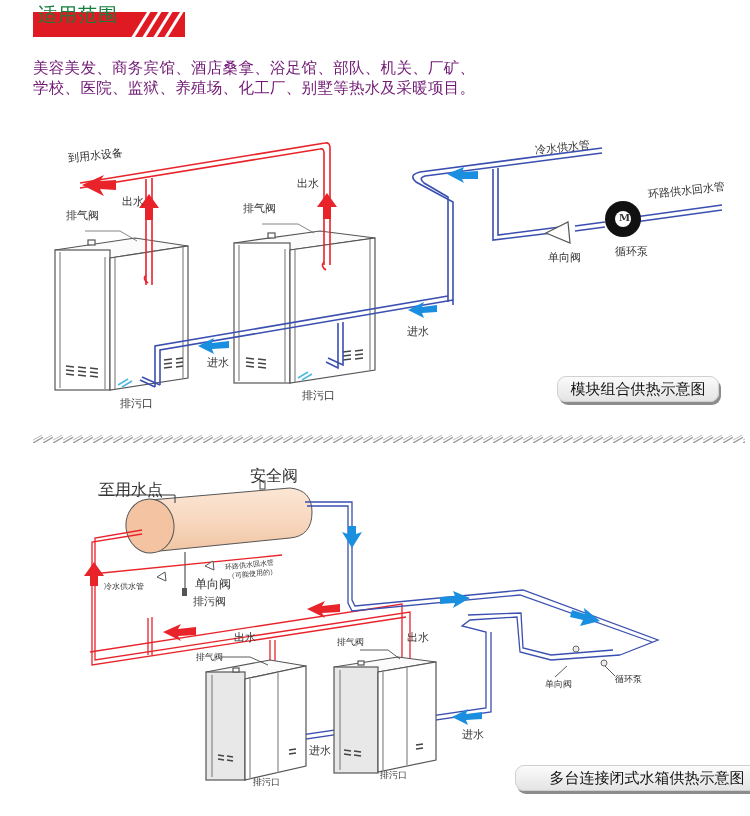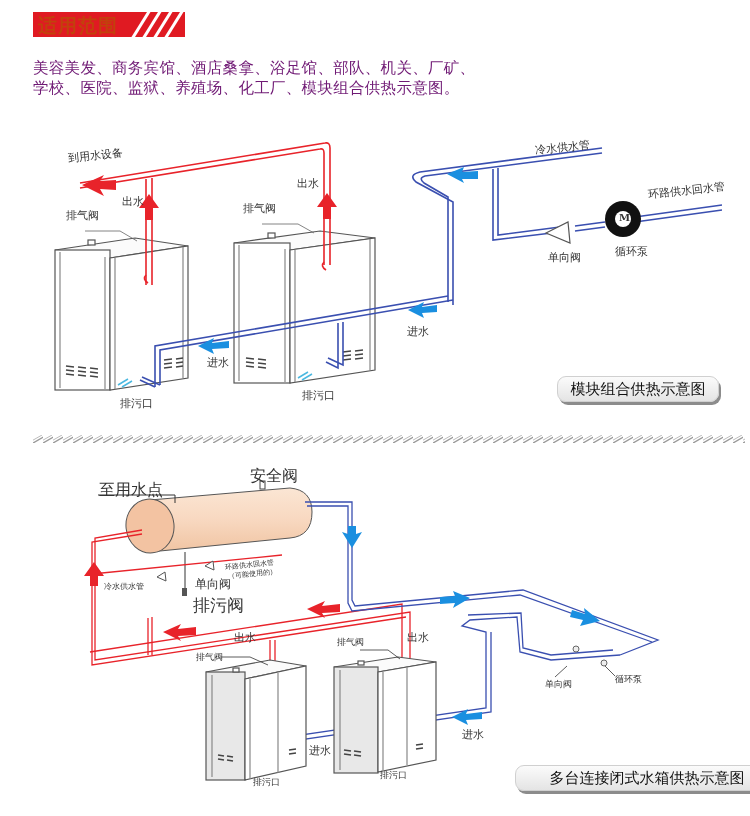--- a/index.html
+++ b/index.html
@@ -1,20 +1,20 @@
 <!DOCTYPE html>
 <html><head>
   <meta charset="utf-8">
   <style>
     html, body { margin: 0; padding: 0; background: #ffffff; }
     body { width: 750px; height: 816px; position: relative; overflow: hidden;
            font-family: "DejaVu Sans", "Liberation Sans", sans-serif; color: #222; }
     .abs { position: absolute; }
     .hdr { left: 33px; top: 12px; width: 152px; height: 25px; background: #e01a22; }
-    .hdr-title { left: 38px; top: 13px; font-size: 19px; font-weight: bold; color: #c2410c; letter-spacing: 1px; white-space: nowrap; }
+    .hdr-title { left: 38px; top: 2px; font-size: 19px; font-weight: normal; color: #15803d; letter-spacing: 1px; white-space: nowrap; }
     .hdr-stripes { left: 128px; top: 12px; width: 57px; height: 25px; }
     .intro { left: 33px; font-size: 15.5px; color: #701a75; white-space: nowrap; letter-spacing: 0.3px; }
     .lbl { font-family: "DejaVu Serif", "Liberation Serif", serif; font-size: 11px; color: #333; white-space: nowrap; }
     .lbl-sm { font-size: 7px; }
     .caption { height: 24px; border-radius: 9px; background: linear-gradient(#fbfbfb, #e4e4e4);
                box-shadow: 2px 3px 0 #8c8c8c; border: 1px solid #d0d0d0;
                font-size: 15px; color: #111; line-height: 24px; text-align: center; white-space: nowrap; margin-left: 12px; }
     .divider { left: 33px; top: 435px; width: 712px; height: 8px; }
     svg { position: absolute; left: 0; top: 0; }
   </style>
@@ -26,21 +26,21 @@
 <svg class="abs hdr-stripes" width="57" height="25" viewBox="0 0 57 25" style="left:128px;top:12px;">
   <g stroke="#fff" stroke-width="3">
     <line x1="4" y1="27" x2="22" y2="-2"></line>
     <line x1="15" y1="27" x2="33" y2="-2"></line>
     <line x1="26" y1="27" x2="44" y2="-2"></line>
     <line x1="37" y1="27" x2="55" y2="-2"></line>
   </g>
 </svg>
 
 <div class="abs intro" style="top:58px;">美容美发、商务宾馆、酒店桑拿、浴足馆、部队、机关、厂矿、</div>
-<div class="abs intro" style="top:78px;">学校、医院、监狱、养殖场、化工厂、模块组合供热示意图。</div>
+<div class="abs intro" style="top:78px;">学校、医院、监狱、养殖场、化工厂、别墅等热水及采暖项目。</div>
 
 <svg width="750" height="816" viewBox="0 0 750 816">
   <defs>
     <marker id="none"></marker>
   </defs>
 
   <g fill="#fff" stroke="#555" stroke-width="1.2">
     <polygon points="55,250 110,258 188,246 135,238" fill="#fbfbfb"></polygon>
     <rect x="55" y="250" width="55" height="140"></rect>
     <polygon points="110,258 188,246 188,378 110,390"></polygon>
@@ -260,21 +260,21 @@
   <polyline points="220,657 250,657 268,665" fill="none" stroke="#333" stroke-width="0.8"></polyline>
   <polyline points="360,650 388,650 400,659" fill="none" stroke="#333" stroke-width="0.8"></polyline>
 </svg>
 
 <div class="abs lbl" style="left:99px;top:480px;font-size:16px;">至用水点</div>
 <div class="abs lbl" style="left:250px;top:466px;font-size:16px;">安全阀</div>
 <div class="abs lbl lbl-sm" style="left:225px;top:560px;transform:rotate(-6deg);">环路供水回水管</div>
 <div class="abs lbl lbl-sm" style="left:228px;top:569px;transform:rotate(-6deg);">（可能使用的）</div>
 <div class="abs lbl" style="left:104px;top:581px;font-size:8px;">冷水供水管</div>
 <div class="abs lbl" style="left:195px;top:576px;font-size:12px;">单向阀</div>
-<div class="abs lbl" style="left:193px;top:594px;font-size:17px;">排污阀</div>
+<div class="abs lbl" style="left:193px;top:594px;font-size:11px;">排污阀</div>
 <div class="abs lbl" style="left:234px;top:630px;">出水</div>
 <div class="abs lbl" style="left:407px;top:630px;">出水</div>
 <div class="abs lbl" style="left:196px;top:651px;font-size:9px;">排气阀</div>
 <div class="abs lbl" style="left:337px;top:636px;font-size:9px;">排气阀</div>
 <div class="abs lbl" style="left:309px;top:743px;">进水</div>
 <div class="abs lbl" style="left:462px;top:727px;">进水</div>
 <div class="abs lbl" style="left:253px;top:776px;font-size:9px;">排污口</div>
 <div class="abs lbl" style="left:380px;top:769px;font-size:9px;">排污口</div>
 <div class="abs lbl" style="left:545px;top:678px;font-size:9px;">单向阀</div>
 <div class="abs lbl" style="left:615px;top:673px;font-size:9px;">循环泵</div>

